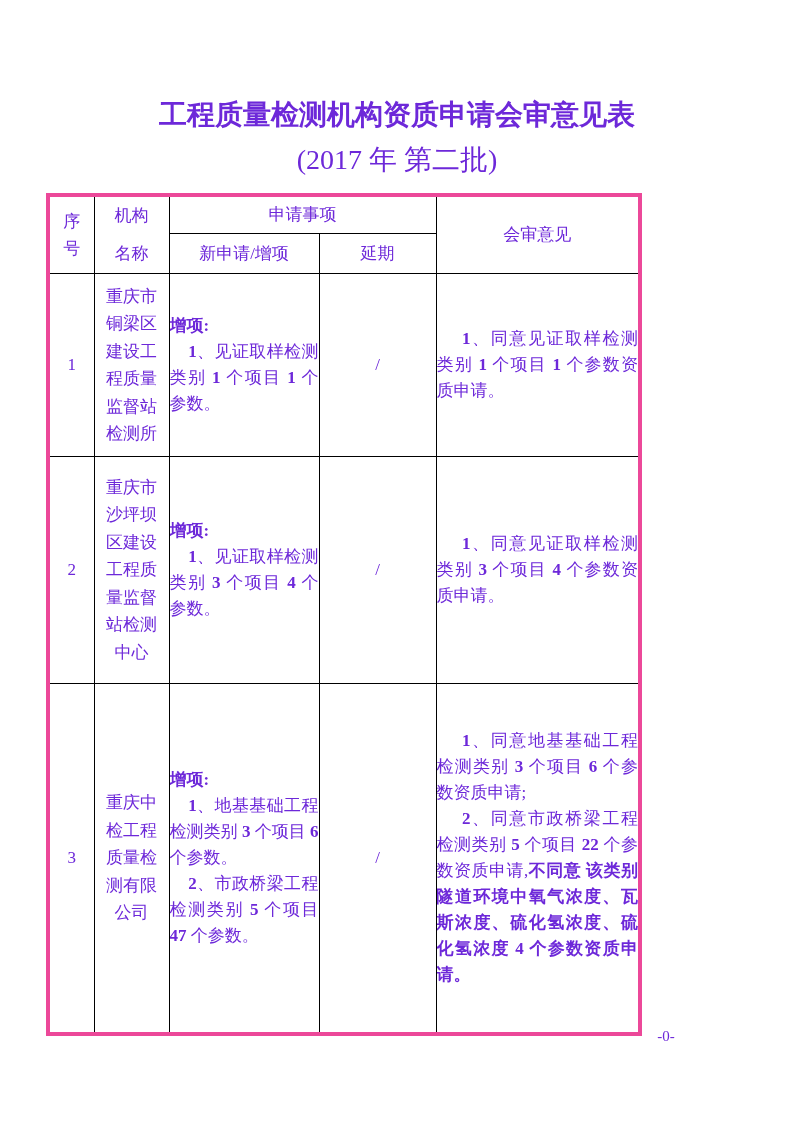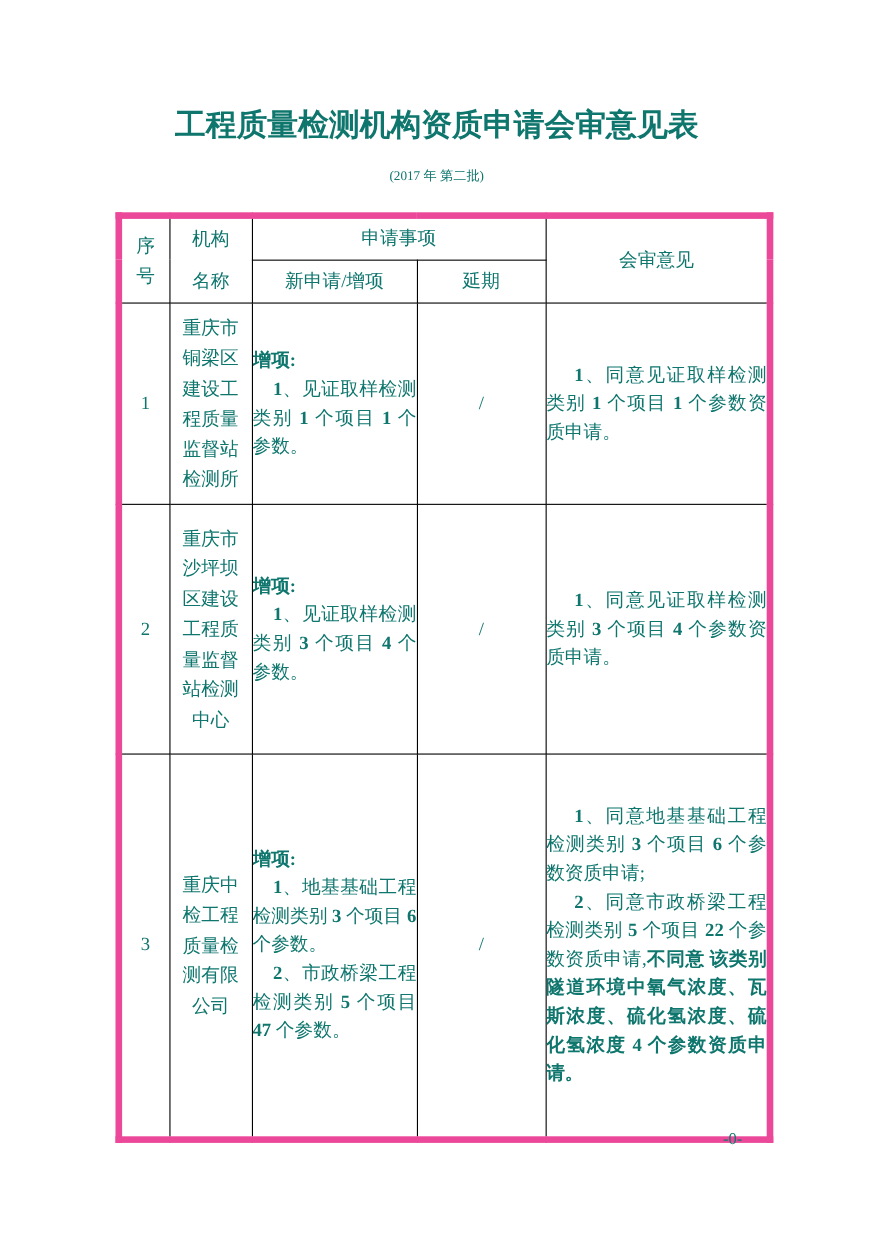--- a/index.html
+++ b/index.html
@@ -1,45 +1,45 @@
 <!DOCTYPE html>
 <html lang="zh"><head>
 <meta charset="utf-8">
 <style>
   html, body { margin: 0; padding: 0; background: #ffffff; }
   .page {
     position: relative;
     width: 794px;
     height: 1123px;
     background: #ffffff;
-    color: #0f766e;
+    color: #6d28d9;
     font-family: "Liberation Serif", "DejaVu Serif", serif;
     overflow: hidden;
   }
   .title {
     margin: 0;
     padding-top: 97px;
     text-align: center;
     font-size: 28px;
     font-weight: bold;
     line-height: 36px;
     letter-spacing: 0px;
   }
   .subtitle {
     margin-top: 12px;
     text-align: center;
-    font-size: 12px;
+    font-size: 28px;
     line-height: 30px;
   }
   table.review {
     border-collapse: collapse;
     table-layout: fixed;
-    margin: 18px 0 0 105px;
+    margin: 18px 0 0 46px;
     width: 592px;
-    border: 6px solid #ec4899;
+    border: 4px solid #ec4899;
   }
   table.review th, table.review td {
     border: 1px solid #000;
     font-weight: normal;
     font-size: 17px;
     padding: 0;
     overflow: hidden;
   }
   thead tr.hr1 { height: 28px; }
   thead tr.hr2 { height: 29px; }

